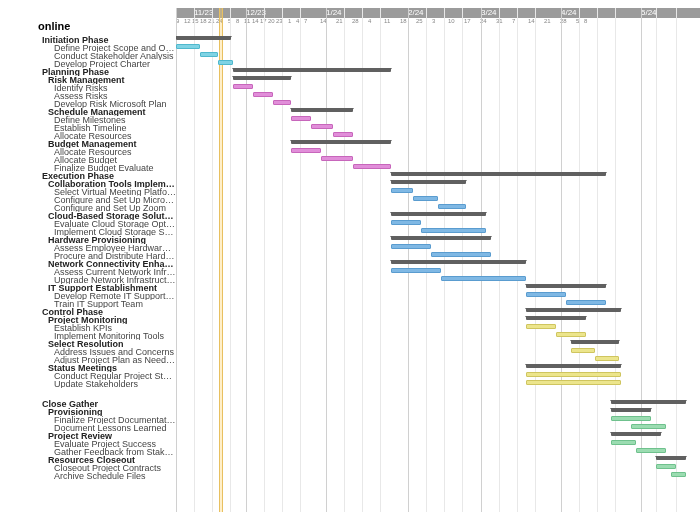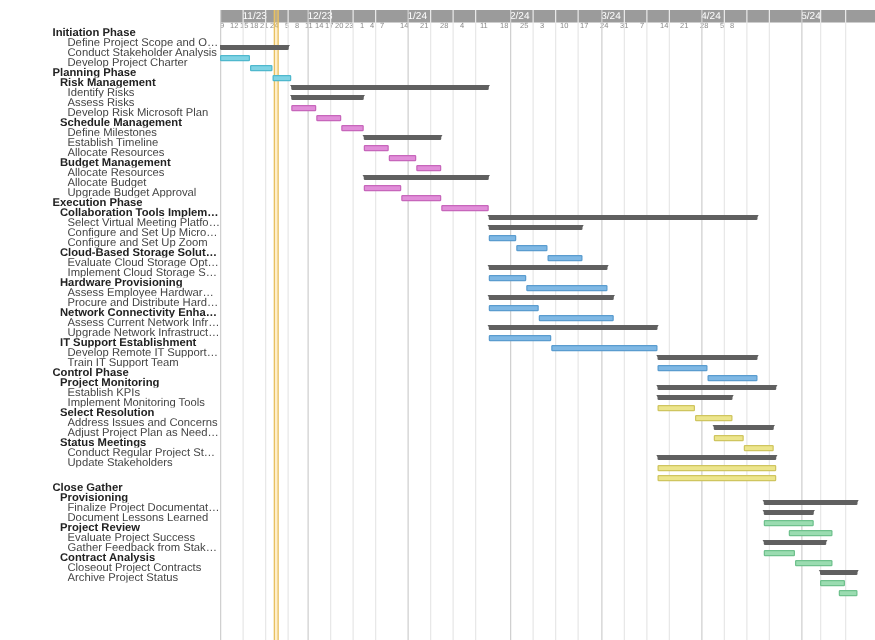--- a/index.html
+++ b/index.html
@@ -105,38 +105,39 @@
   .bar.magenta { background: #e18ed9; border: 1px solid #c766bb; }
   .bar.blue    { background: #7fb8e4; border: 1px solid #5a9ccf; }
   .bar.yellow  { background: #ece58c; border: 1px solid #cfc55f; }
   .bar.green   { background: #9bdcb1; border: 1px solid #6fc18d; }
 </style>
 </head>
 <body>
 
 <div class="root">
   <div class="sidebar">
+    <div class="row project-title">online</div>
     <div id="row-host">
         <div class="row phase">Initiation Phase</div>
         <div class="row task">Define Project Scope and Objectives</div>
         <div class="row task">Conduct Stakeholder Analysis</div>
         <div class="row task">Develop Project Charter</div>
         <div class="row phase">Planning Phase</div>
         <div class="row group">Risk Management</div>
         <div class="row task">Identify Risks</div>
         <div class="row task">Assess Risks</div>
         <div class="row task">Develop Risk Microsoft Plan</div>
         <div class="row group">Schedule Management</div>
         <div class="row task">Define Milestones</div>
         <div class="row task">Establish Timeline</div>
         <div class="row task">Allocate Resources</div>
         <div class="row group">Budget Management</div>
         <div class="row task">Allocate Resources</div>
         <div class="row task">Allocate Budget</div>
-        <div class="row task">Upgrade Budget Approval</div>
+        <div class="row task">Finalize Budget Evaluate</div>
         <div class="row phase">Execution Phase</div>
         <div class="row group">Collaboration Tools Implementat...</div>
         <div class="row task">Select Virtual Meeting Platforms</div>
         <div class="row task">Configure and Set Up Microsoft Tea...</div>
         <div class="row task">Configure and Set Up Zoom</div>
         <div class="row group">Cloud-Based Storage Solutions</div>
         <div class="row task">Evaluate Cloud Storage Options</div>
         <div class="row task">Implement Cloud Storage Solution</div>
         <div class="row group">Hardware Provisioning</div>
         <div class="row task">Assess Employee Hardware Needs</div>
@@ -158,23 +159,23 @@
         <div class="row task">Conduct Regular Project Status Me...</div>
         <div class="row task">Update Stakeholders</div>
         <div class="gap"></div>
         <div class="row phase">Close Gather</div>
         <div class="row group">Provisioning</div>
         <div class="row task">Finalize Project Documentation</div>
         <div class="row task">Document Lessons Learned</div>
         <div class="row group">Project Review</div>
         <div class="row task">Evaluate Project Success</div>
         <div class="row task">Gather Feedback from Stakeholders</div>
-        <div class="row group">Contract Analysis</div>
+        <div class="row group">Resources Closeout</div>
         <div class="row task">Closeout Project Contracts</div>
-        <div class="row task">Archive Project Status</div>
+        <div class="row task">Archive Schedule Files</div>
       </div>
   </div>
   <div class="chart-area">
     <div class="header-bar" id="header-months">
         <span class="header-month" style="left: 18px;">11/23</span>
         <span class="header-month" style="left: 70px;">12/23</span>
         <span class="header-month" style="left: 150px;">1/24</span>
         <span class="header-month" style="left: 232px;">2/24</span>
         <span class="header-month" style="left: 305px;">3/24</span>
         <span class="header-month" style="left: 385px;">4/24</span>

